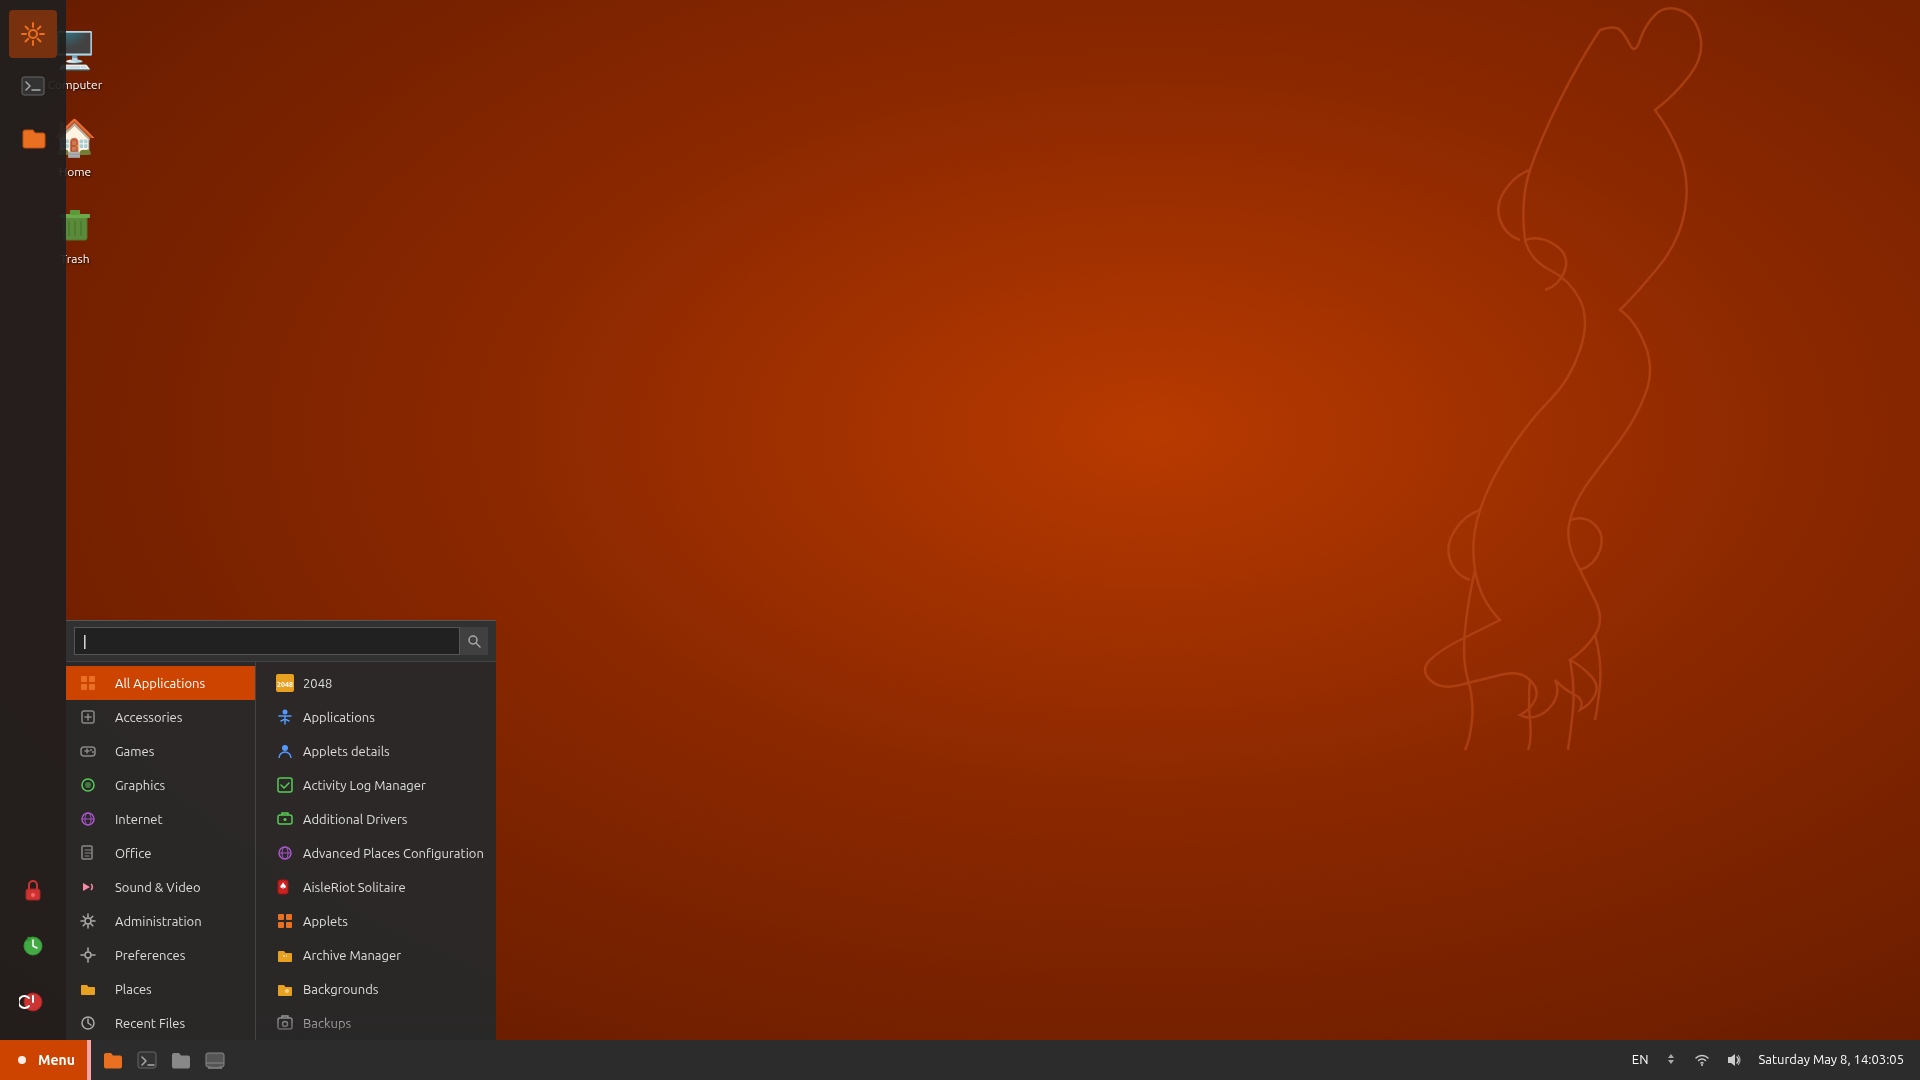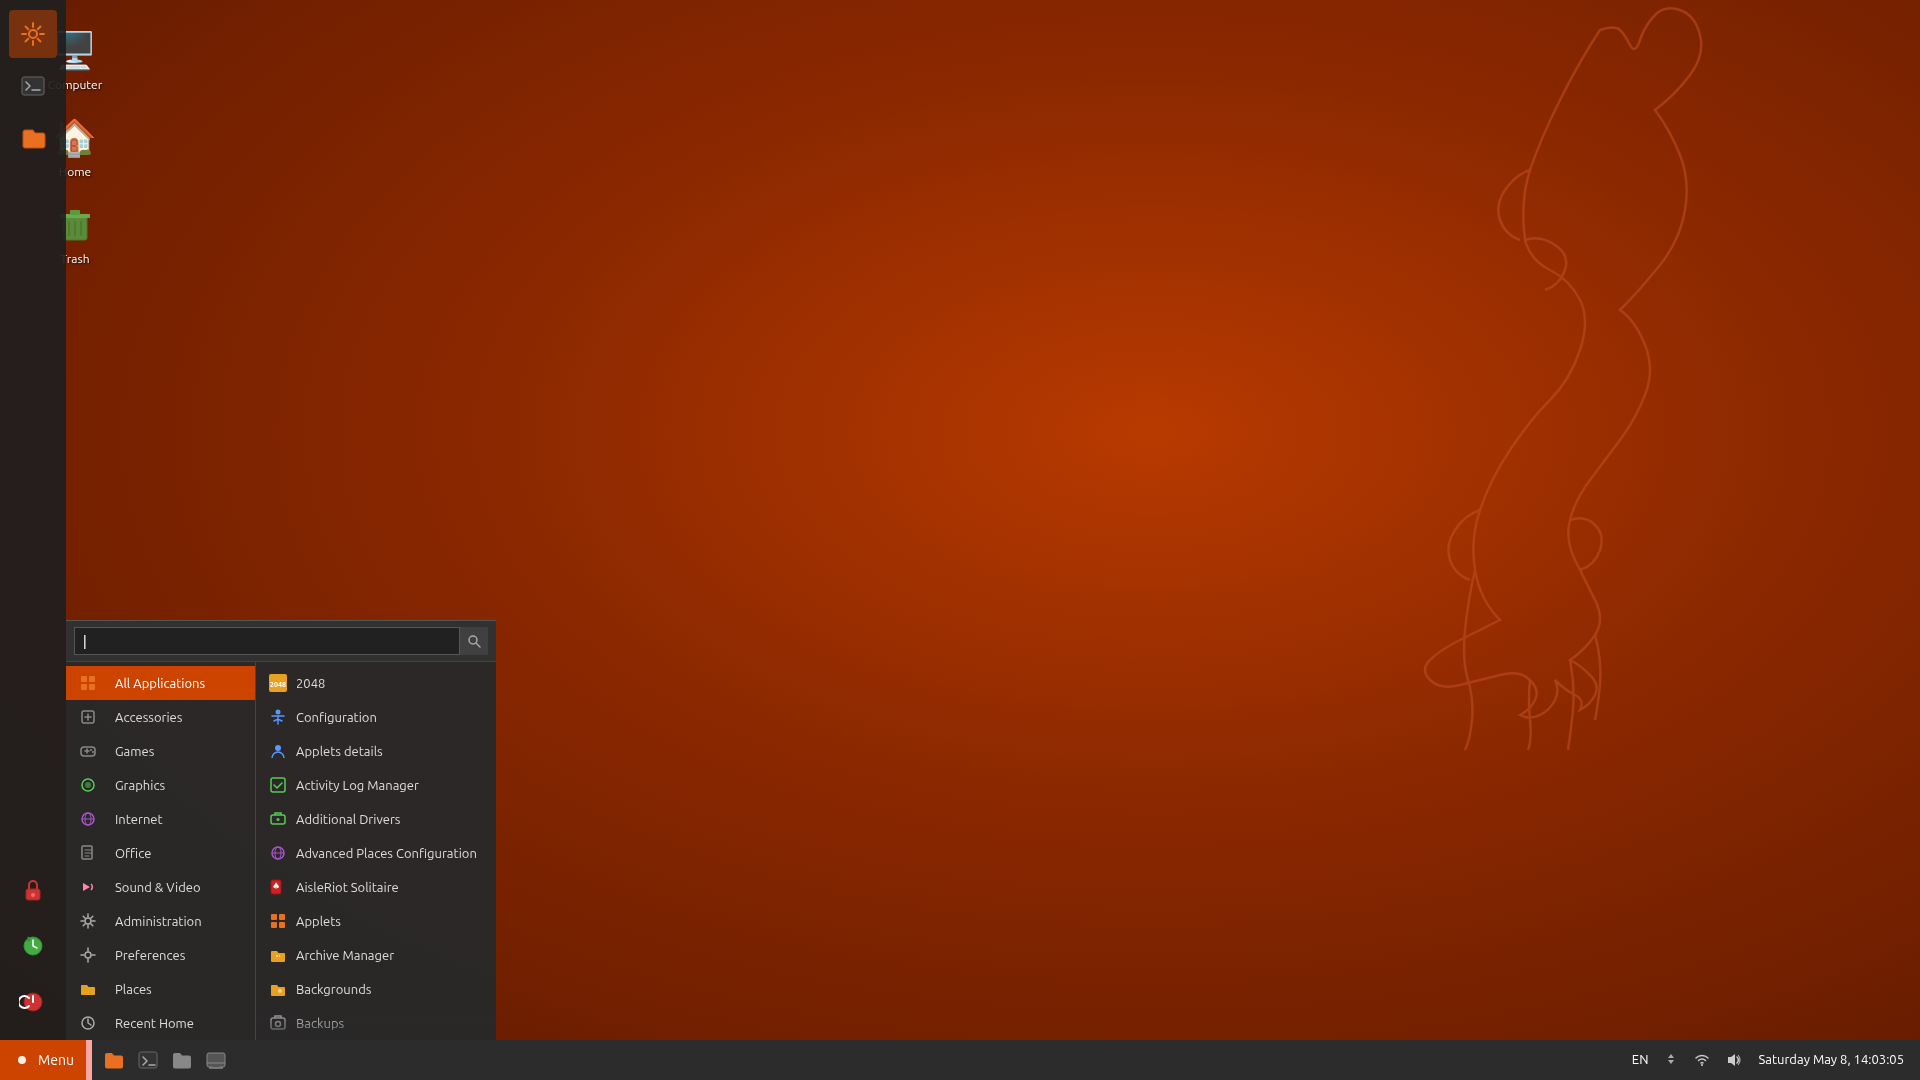--- a/index.html
+++ b/index.html
@@ -78,22 +78,22 @@
     .taskbar-menu-btn {
       display: flex;
       align-items: center;
       gap: 6px;
       padding: 0 12px;
       height: 40px;
       background: #cc4400;
       cursor: pointer;
       color: white;
       font-size: 14px;
-      font-weight: normal;
-      border-right: 6px solid #fca5a5;
+      font-weight: bold;
+      border-right: 4px solid #fca5a5;
     }
     .taskbar-app-icons {
       display: flex;
       align-items: center;
       padding: 0 6px;
       gap: 2px;
     }
     .taskbar-app-icon {
       width: 32px;
       height: 32px;
@@ -256,20 +256,21 @@
     .apps-list::-webkit-scrollbar-thumb { background: #666; border-radius: 2px; }
 
     .app-item {
       display: flex;
       align-items: center;
       gap: 8px;
       padding: 7px 12px;
       cursor: pointer;
       color: #ddd;
       font-size: 13px;
+      margin-left: 7px;
     }
     .app-icon {
       width: 20px;
       height: 20px;
       display: flex;
       align-items: center;
       justify-content: center;
       font-size: 14px;
       flex-shrink: 0;
       border-radius: 3px;
@@ -510,21 +511,21 @@
         <span>Places</span>
       </div>
 
       <div class="category-item">
         <div class="category-icon icon-gray">
           <svg width="16" height="16" viewBox="0 0 16 16" fill="none">
             <circle cx="8" cy="8" r="6" fill="none" stroke="#aaa" stroke-width="1.5"></circle>
             <path d="M8 4v4l3 2" stroke="#aaa" stroke-width="1.5" stroke-linecap="round" stroke-linejoin="round"></path>
           </svg>
         </div>
-        <span>Recent Home</span>
+        <span>Recent Files</span>
       </div>
     </div>
 
     <div class="apps-list apps-list-fade">
 
       <div class="app-item">
         <div class="app-icon">
           <svg width="18" height="18" viewBox="0 0 18 18" fill="none">
             <rect width="18" height="18" rx="2" fill="#e8a020"></rect>
             <text x="9" y="13" text-anchor="middle" fill="white" font-size="7" font-weight="bold">2048</text>
@@ -533,21 +534,21 @@
         <span>2048</span>
       </div>
 
       <div class="app-item">
         <div class="app-icon icon-blue">
           <svg width="18" height="18" viewBox="0 0 18 18" fill="none">
             <circle cx="9" cy="4" r="2.5" fill="#5599ff"></circle>
             <path d="M3 8h12M9 8v8M5 13l4-2 4 2" stroke="#5599ff" stroke-width="1.5" stroke-linecap="round"></path>
           </svg>
         </div>
-        <span>Configuration</span>
+        <span>Applications</span>
       </div>
 
       <div class="app-item">
         <div class="app-icon icon-blue">
           <svg width="18" height="18" viewBox="0 0 18 18" fill="none">
             <circle cx="9" cy="6" r="3" fill="#5599ff"></circle>
             <path d="M3 16c0-3.3 2.7-6 6-6s6 2.7 6 6" stroke="#5599ff" stroke-width="1.5" fill="none"></path>
           </svg>
         </div>
         <span>Applets details</span>

